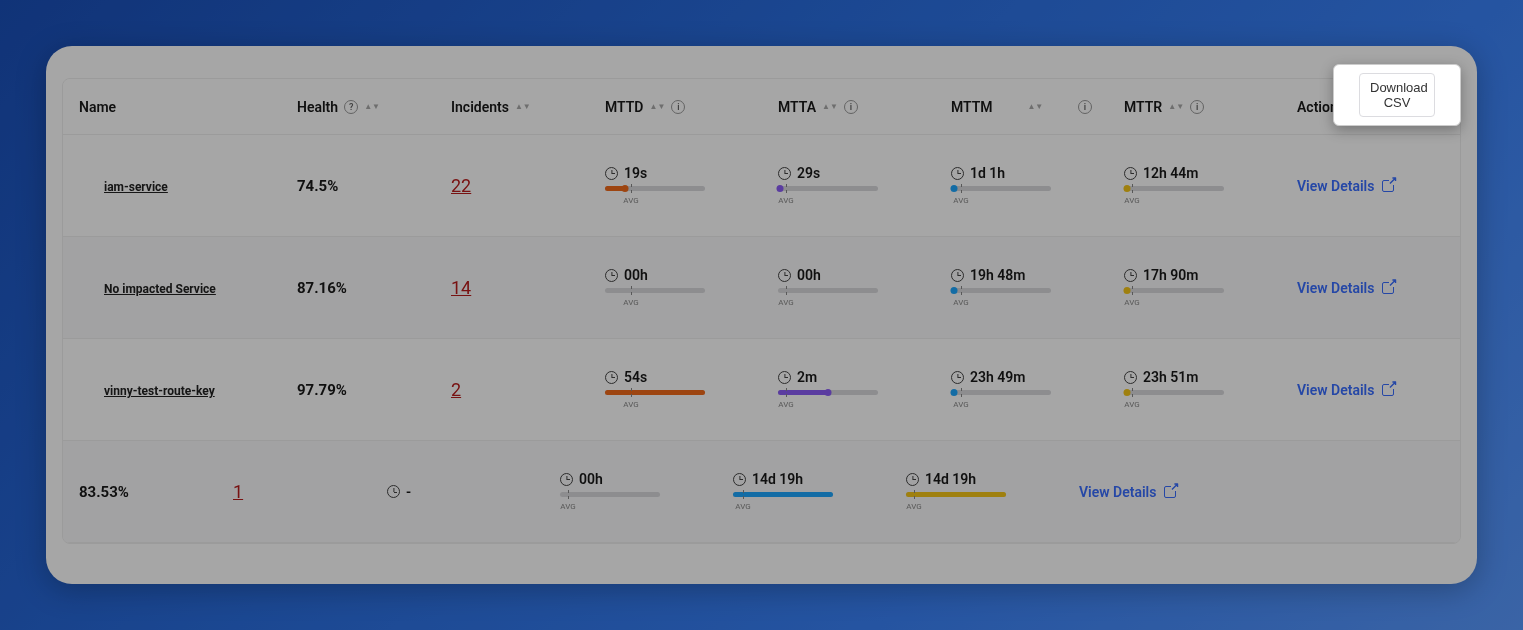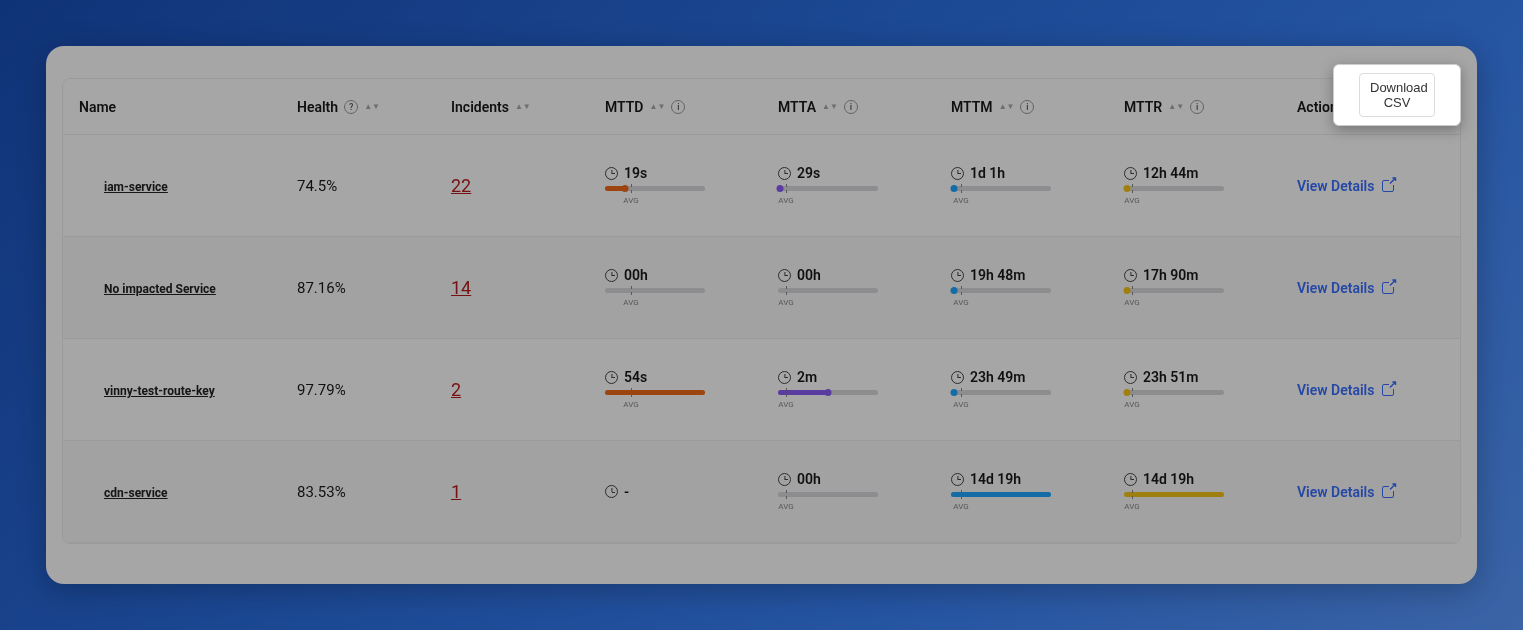--- a/index.html
+++ b/index.html
@@ -17,21 +17,21 @@
     background: rgba(0,0,0,0.35);
     z-index: 5;
   }
   .panel {
     position: absolute;
     top: 46px;
     left: 46px;
     right: 46px;
     bottom: 46px;
     background: #fff;
-    border-radius: 18px;
+    border-radius: 26px;
     box-shadow: 0 6px 30px rgba(0,0,0,0.25);
     padding: 20px 16px 0 16px;
     z-index: 1;
   }
   .top-actions {
     display: flex;
     justify-content: flex-end;
     padding: 0 4px 12px 0;
   }
   .download-btn {
@@ -77,21 +77,21 @@
     height: 102px;
     background: #fff;
   }
   .data-row.alt { background: #f9f9fa; }
   .col { padding: 0 16px; }
   .col-name   { width: 218px; }
   .col-health { width: 154px; }
   .col-inc    { width: 154px; }
   .col-mttd   { width: 173px; }
   .col-mtta   { width: 173px; }
-  .col-mttm   { width: 173px; }
+  .col-mttm   { width: 173px; justify-content: space-between; }
   .col-mttr   { width: 173px; }
   .col-act    { width: 180px; flex: 1; }
   .th {
     font-size: 14px;
     font-weight: 600;
     color: #1a1a1a;
     display: flex;
     align-items: center;
     gap: 6px;
   }
@@ -113,21 +113,21 @@
     color: #666;
   }
   .name-link {
     color: #222;
     font-size: 12px;
     font-weight: 700;
     text-decoration: underline;
     cursor: pointer;
     margin-left: 25px;
   }
-  .health-val { font-size: 15px; font-weight: 400; color: #1a1a1a; }
+  .health-val { font-size: 15px; font-weight: 700; color: #1a1a1a; }
   .inc-link {
     color: #b91c1c;
     font-size: 18px;
     font-weight: 400;
     text-decoration: underline;
     cursor: pointer;
   }
   .metric {
     display: flex;
     flex-direction: column;
@@ -445,21 +445,20 @@
               <div class="bar">
                 <div class="dot c-yellow" style="left:3%"></div>
                 <div class="marker" style="left:8%"></div>
               </div>
               <div class="avg"><span style="margin-left:8%">AVG</span></div>
             </div>
           </div>
     <div class="col col-act"><a class="view-link">View Details<span class="ext-ico"></span></a></div>
   </div>
         <div class="row data-row alt">
-    <div class="col col-name"><a class="name-link">cdn-service</a></div>
     <div class="col col-health"><span class="health-val">83.53%</span></div>
     <div class="col col-inc"><a class="inc-link">1</a></div>
     <div class="col col-mttd">
             <div class="metric">
               <div class="metric-top">
                 <span class="clock"></span>
                 <span>-</span>
               </div>
             </div>
           </div>

